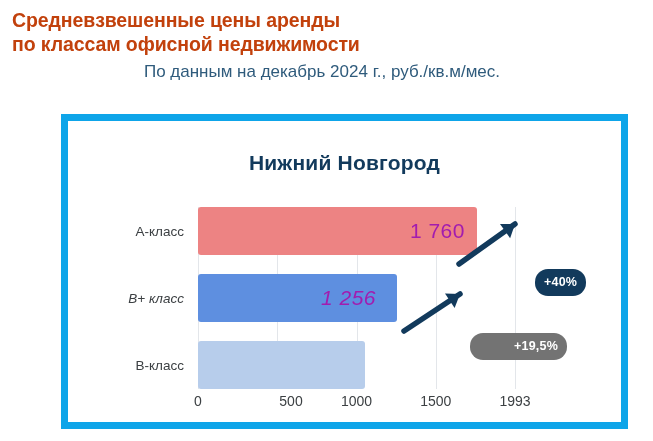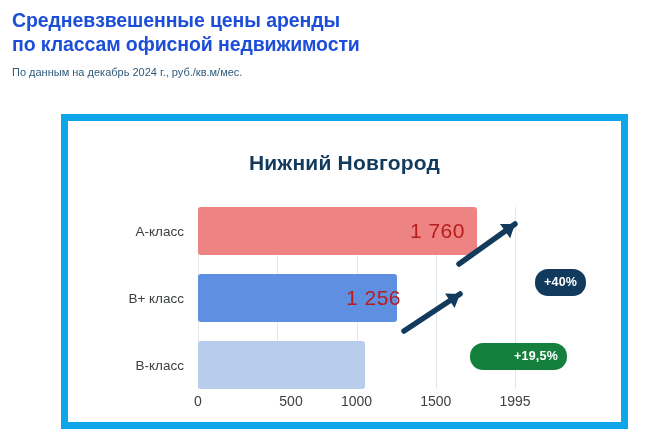--- a/index.html
+++ b/index.html
@@ -7,33 +7,34 @@
     width: 653px; height: 441px;
     background: #ffffff;
     font-family: "Liberation Sans", "DejaVu Sans", sans-serif;
     overflow: hidden;
   }
   #root { position: relative; width: 653px; height: 441px; background:#fff; }
 
   
   .header { position: absolute; left: 12px; top: 8px; width: 620px; }
   .title-line {
-    color: #1d4ed8;
+    color: #c2410c;
     font-size: 19.5px;
     font-weight: bold;
     line-height: 24px;
     letter-spacing: -0.1px;
     white-space: nowrap;
   }
   .subtitle {
     margin-top: 9px;
     color: #2f5b7c;
-    font-size: 11px;
+    font-size: 17px;
     line-height: 14px;
     white-space: nowrap;
+    text-align: center;
   }
 
   
   .panel {
     position: absolute;
     left: 61px; top: 114px;
     width: 567px; height: 315px;
     border: 7px solid #0ea5e9;
     background: #ffffff;
   }
@@ -72,21 +73,21 @@
   .bar {
     position: absolute;
     left: 0; top: 0;
     height: 48px;
     border-radius: 3px;
   }
   .bar-value {
     position: absolute;
     top: 50%;
     transform: translateY(-50%);
-    color: #b91c1c;
+    color: #a21caf;
     font-size: 21px;
     letter-spacing: 0.5px;
     white-space: nowrap;
   }
 
   .cat-label {
     position: absolute;
     right: 100%;
     margin-right: 14px;
     top: 50%;
@@ -142,46 +143,46 @@
     <div class="gridline" style="left: 0px;"></div>
         <div class="gridline" style="left: 79.25px;"></div>
         <div class="gridline" style="left: 158.5px;"></div>
         <div class="gridline" style="left: 237.75px;"></div>
         <div class="gridline" style="left: 317px;"></div>
         <div class="bar-row" style="top: 0px; width: 317px;">
           <div class="cat-label">А-класс</div>
           <div class="bar" style="width: 278.96px; background: rgb(237, 131, 131);"></div>
           <div class="bar-value" style="left: 266.96px; transform: translate(-100%, -50%);">1 760</div>
         </div>
-        <div class="bar-row" style="top: 67px; width: 317px;">
+        <div class="bar-row" style="top: 67px; width: 317px; font-style: italic;">
           <div class="cat-label">В+ класс</div>
           <div class="bar" style="width: 199.076px; background: rgb(94, 143, 224);"></div>
-          <div class="bar-value" style="left: 203px; transform: translate(-100%, -50%); text-align: center;">1 256</div>
+          <div class="bar-value" style="left: 178px; transform: translate(-100%, -50%); text-align: center;">1 256</div>
         </div>
         <div class="bar-row" style="top: 134px; width: 317px; text-decoration: underline;">
           <div class="cat-label">В-класс</div>
           <div class="bar" style="width: 166.583px; background: rgb(183, 205, 235);"></div>
         </div>
         <svg class="arrow-svg" viewBox="0 0 317 182">
           <g>
             <line x1="206" y1="124" x2="262" y2="87" stroke="#123a5c" stroke-width="5.5" stroke-linecap="round"></line>
             <polygon points="262,87 256.61878465902464,101.00151854100302 247.00978904740955,86.45817383153152" fill="#123a5c"></polygon>
           </g>
           <g>
             <line x1="261" y1="57" x2="317" y2="17" stroke="#123a5c" stroke-width="5.5" stroke-linecap="round"></line>
             <polygon points="317,17 312.13159528276407,31.18797503201901 302.0000004668244,17.0037422897035" fill="#123a5c"></polygon>
           </g>
         </svg>
-        <div class="badge" style="left: 272px; top: 136px; background: #15803d; color: rgb(255, 255, 255); padding-left: 44px;">+19,5%</div>
+        <div class="badge" style="left: 272px; top: 126px; background: #737373; color: rgb(255, 255, 255); padding-left: 44px;">+19,5%</div>
         <div class="badge" style="left: 337px; top: 62px; background: rgb(18, 58, 92); color: rgb(255, 255, 255);">+40%</div>
       </div>
 
     <div class="ticks" id="ticks" style="position:absolute; left:130px; top:272px; width:317px;">
         <div class="tick" style="left: 0px;">0</div>
         <div class="tick" style="left: 93px;">500</div>
         <div class="tick" style="left: 158.5px;">1000</div>
         <div class="tick" style="left: 237.75px;">1500</div>
-        <div class="tick" style="left: 317px;">1995</div>
+        <div class="tick" style="left: 317px;">1993</div>
       </div>
 
   </div>
 
 </div>
 
 </body></html>

